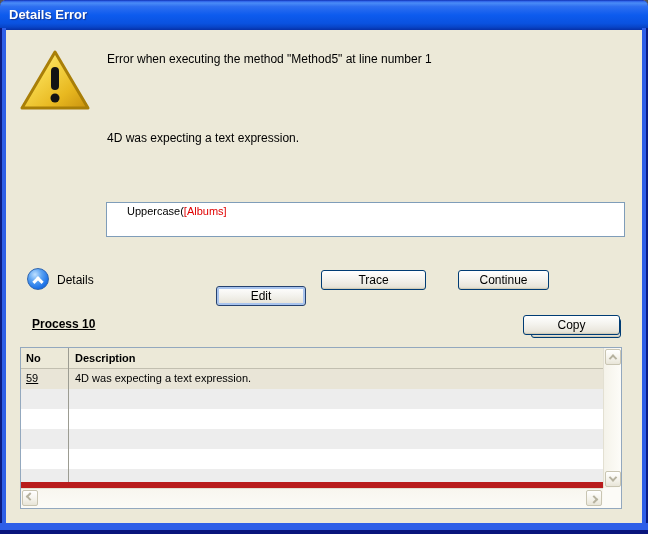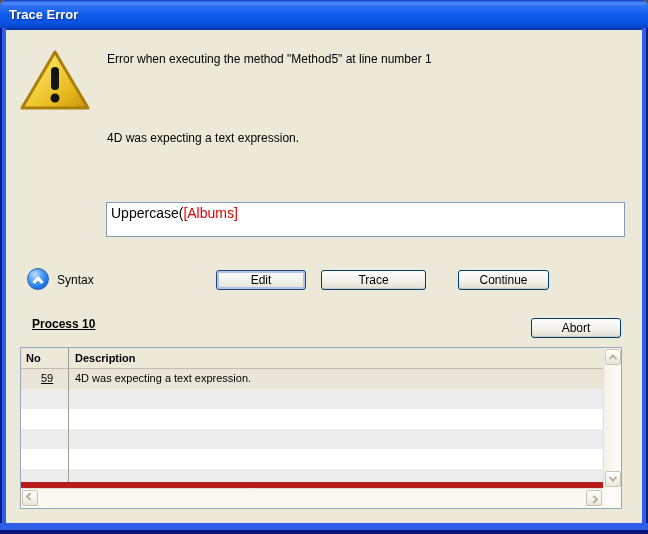--- a/index.html
+++ b/index.html
@@ -33,21 +33,21 @@
     background: linear-gradient(180deg,#2E5FE8 0 7px,#09157C 7px 100%);
   }
 
   
   .warning-icon { position:absolute; left:18px; top:48px; }
   .msg-line1 { position:absolute; left:107px; top:52px; width:520px; font-size:12px; color:#000; }
   .msg-line2 { position:absolute; left:107px; top:131px; width:520px; font-size:12px; color:#000; }
 
   .codebox {
     position:absolute; left:106px; top:202px; width:519px; height:35px;
-    background:#fff; border:1px solid #7F9DB9; font-size:14px; padding:2px 4px;
+    background:#fff; border:1px solid #7F9DB9; font-size:11px; padding:2px 20px;
     white-space:nowrap; overflow:hidden;
   }
   .codebox .code-error { color:#E00000; }
 
   
   .details-btn {
     position:absolute; left:27px; top:268px; width:22px; height:22px; border-radius:50%;
     background: radial-gradient(circle at 35% 28%, #BFE0FF 0%, #5AA2F2 35%, #1E74E8 70%, #1257C0 100%);
     border:1px solid #2F66B0; display:flex; align-items:center; justify-content:center; cursor:pointer;
   }
@@ -65,20 +65,21 @@
   .xp-btn {
     position:absolute; height:20px; border-radius:3px;
     border:1px solid #003C74;
     background: linear-gradient(180deg,#FFFFFF 0%,#F4F3EE 45%,#E9E6DC 85%,#DCD8C8 100%);
     font-size:12px; color:#000; text-align:center; line-height:18px; cursor:pointer;
     box-shadow: inset 0 -1px 0 #CFCBB8;
   }
   .xp-btn.default {
     border:1px solid #26426F;
     box-shadow: inset 0 0 0 2px #A9C4EE;
+    margin-top: 16px;
   }
   .btn-edit     { left:216px; top:270px; width:90px; }
   .btn-trace    { left:321px; top:270px; width:105px; }
   .btn-continue { left:426px; top:270px; width:91px;margin-left:32px; }
   .btn-abort    { left:531px; top:270px; width:90px;margin-top:48px; }
   .btn-copy     { left:523px; top:315px; width:97px; }
 
   .process-title { position:absolute; left:32px; top:317px; font-size:12px; font-weight:bold;text-decoration:underline; }
 
   
@@ -90,21 +91,21 @@
     position:absolute; left:0; top:0; right:18px; height:21px;
     background:#ECE9D8; border-bottom:1px solid #C2BFB0;
     font-size:11px; font-weight:bold;
   }
   .col-no   { position:absolute; left:5px;  top:4px; }
   .col-desc { position:absolute; left:54px; top:4px; }
   .col-divider { position:absolute; left:47px; top:0; width:1px; height:134px; background:#9C9C92; z-index:2; }
 
   .tbl-body { position:absolute; left:0; top:21px; right:18px; bottom:20px; overflow:hidden; }
   .trow { position:relative; width:100%; height:20px; font-size:11px; }
-  .trow .cell-no   { position:absolute; left:20px;  top:3px;text-decoration:underline; }
+  .trow .cell-no   { position:absolute; left:5px;  top:3px;text-decoration:underline; }
   .trow .cell-desc { position:absolute; left:54px; top:3px; }
   .trow.first { background:#E9E5D7; }
   .trow.gray  { background:#EDEDED; }
   .trow.white { background:#FFFFFF; }
   .trow.partial { height:13px; }
 
   
   .vscroll {
     position:absolute; top:0; right:0; bottom:20px; width:18px;
     background: linear-gradient(90deg,#F5F3EA,#FDFCF8);
@@ -126,21 +127,21 @@
   .sbtn.down  { bottom:1px; left:1px; }
   .sbtn.left  { left:1px; top:1px; }
   .sbtn.right { right:1px; top:1px; }
 </style>
 </head>
 <body>
 
 <div class="window">
 
   <div class="titlebar">
-    <span class="title">Trace Error</span>
+    <span class="title">Details Error</span>
   </div>
   <div class="frame-left"></div>
   <div class="frame-right"></div>
   <div class="frame-bottom"></div>
 
   <div class="warning-icon">
     <svg width="74" height="66" viewBox="0 0 74 66">
       <defs>
         <linearGradient id="warnG" x1="0" y1="0" x2="1" y2="1">
           <stop offset="0" stop-color="#FFF3B0"></stop>
@@ -158,28 +159,29 @@
   <div class="msg-line1">Error when executing the method "Method5" at line number 1</div>
   <div class="msg-line2">4D was expecting a text expression.</div>
 
   <div class="codebox">
     <span class="code-prefix">Uppercase(</span><span class="code-error">[Albums]</span>
   </div>
 
   <div class="details-btn">
     <span class="chev white"></span>
   </div>
-  <div class="details-label">Syntax</div>
+  <div class="details-label">Details</div>
 
   <div class="xp-btn default btn-edit">Edit</div>
   <div class="xp-btn btn-trace">Trace</div>
   <div class="xp-btn btn-continue">Continue</div>
   <div class="xp-btn btn-abort">Abort</div>
 
   <div class="process-title">Process 10</div>
+  <div class="xp-btn btn-copy">Copy</div>
 
   <div class="errtable">
     <div class="col-divider"></div>
 
     <div class="tbl-header">
       <span class="col-no">No</span>
       <span class="col-desc">Description</span>
     </div>
 
     <div class="tbl-body">

